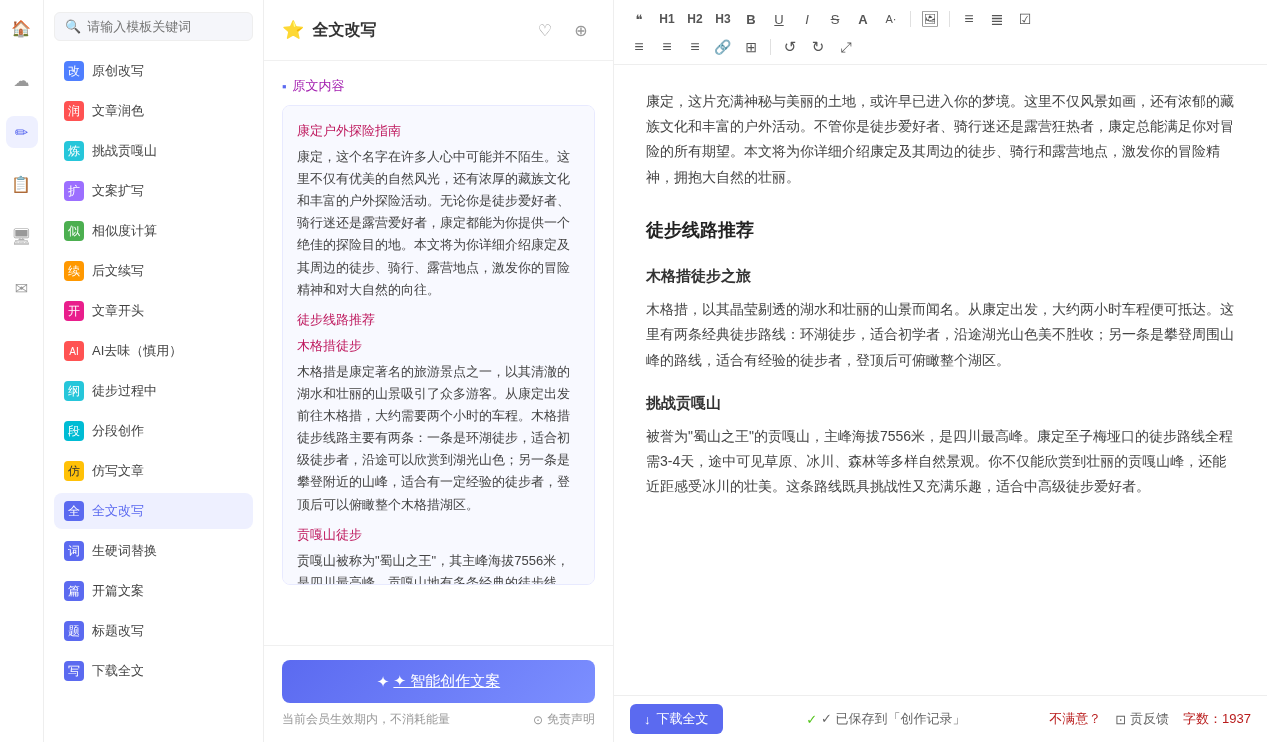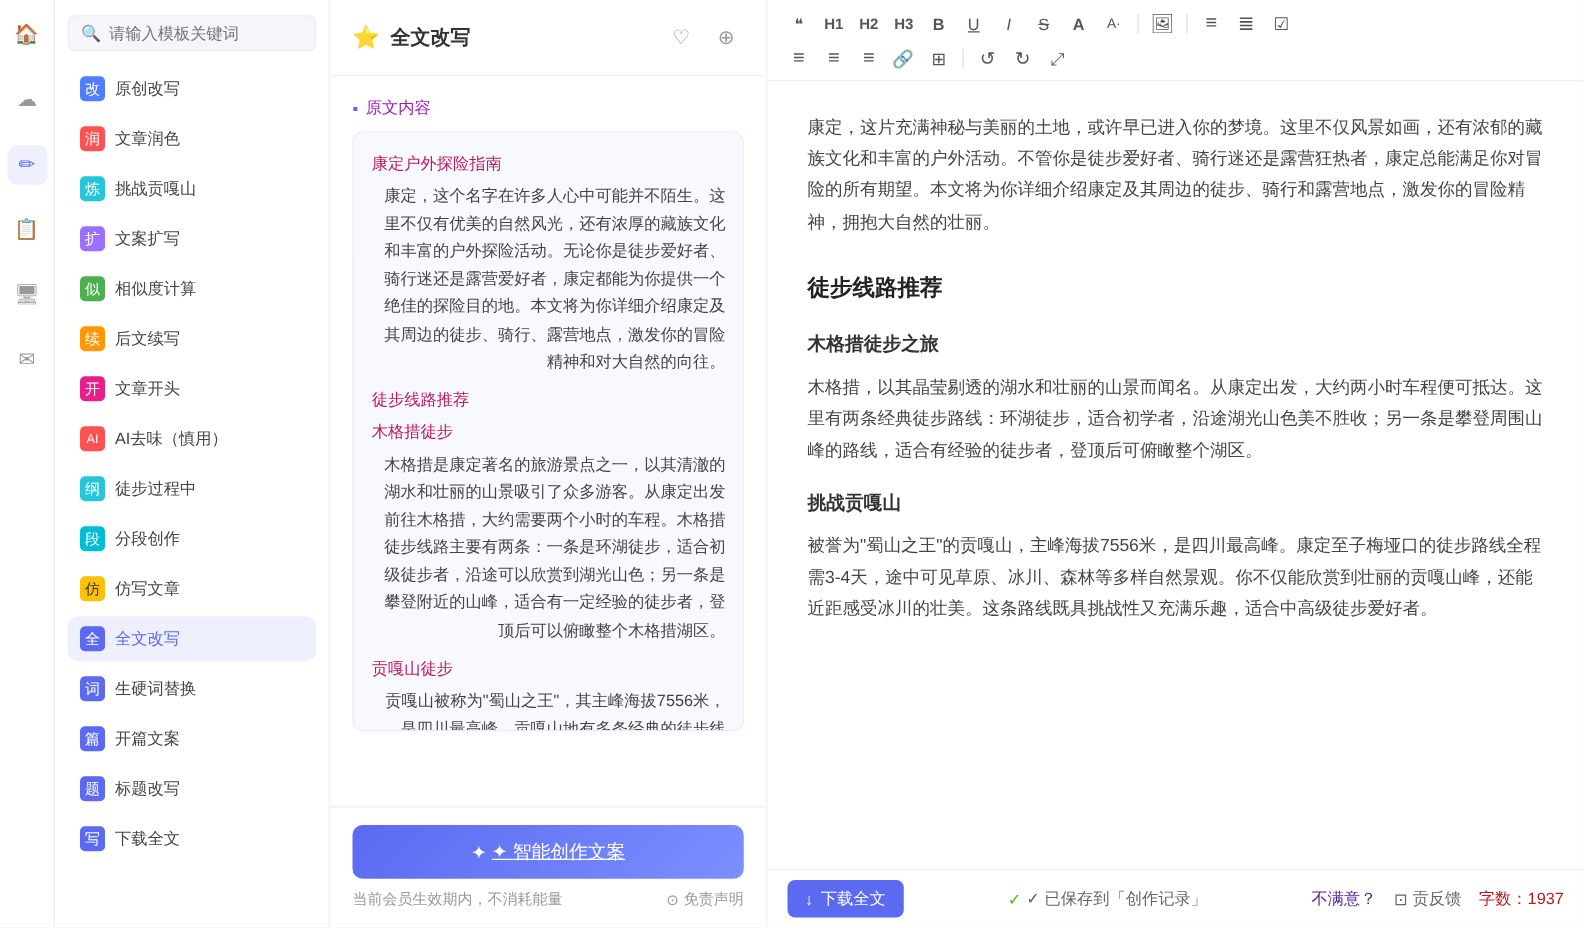--- a/index.html
+++ b/index.html
@@ -132,21 +132,21 @@
       background: #f8f9ff;
       border: 1px solid #e8eaff;
       border-radius: 8px;
       padding: 14px;
       font-size: 13px;
       line-height: 1.7;
       color: #444;
       max-height: 480px;
       overflow-y: auto;
     }
-    .original-text-box p { margin-bottom: 8px; text-align: right; }
+    .original-text-box p { margin-bottom: 8px; }
     .original-text-box h4 { font-size: 13px; font-weight: 400; margin-bottom: 4px; color: #be185d; }
     .panel-footer {
       padding: 14px 18px;
       border-top: 1px solid #f0f0f0;
     }
     .create-btn {
       width: 100%;
       background: linear-gradient(135deg, #5b6af0, #7c8fff);
       color: #fff;
       border: none;
@@ -256,21 +256,21 @@
     .saved-status {
       color: #666;
       display: flex; align-items: center; gap: 4px;
       font-size: 13px;
     }
     .saved-status .check { color: #52c41a; }
     .footer-right {
       display: flex; align-items: center; gap: 14px;
       color: #999; font-size: 13px;
     }
-    .unsatisfied { cursor: pointer; color: #4c1d95; }
+    .unsatisfied { cursor: pointer; color: #b91c1c; }
     .feedback { display: flex; align-items: center; gap: 4px; cursor: pointer; color: #666; }
     .word-count { color: #b91c1c; }
   </style>
 </head>
 <body>
 
 <div class="nav-icons">
   <div class="nav-icon-item">🏠</div>
   <div class="nav-icon-item">☁</div>
   <div class="nav-icon-item active">✏</div>

